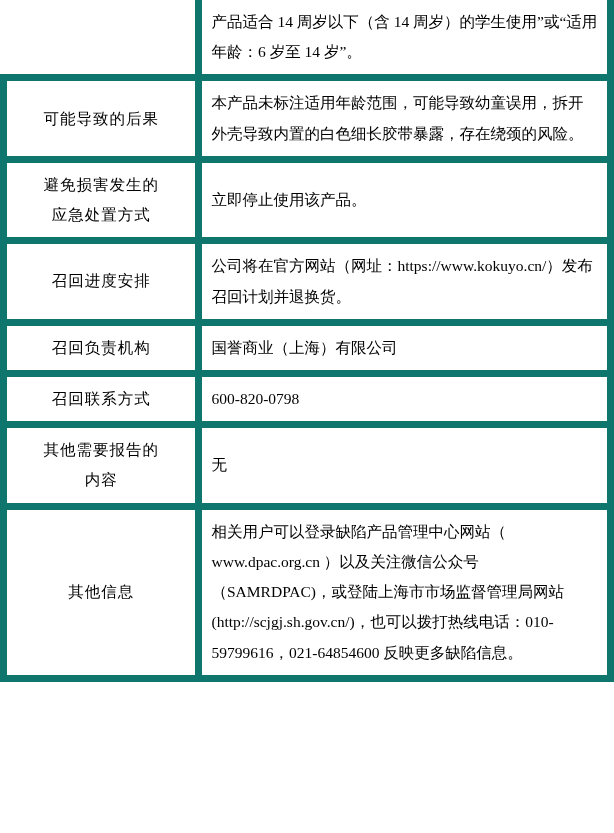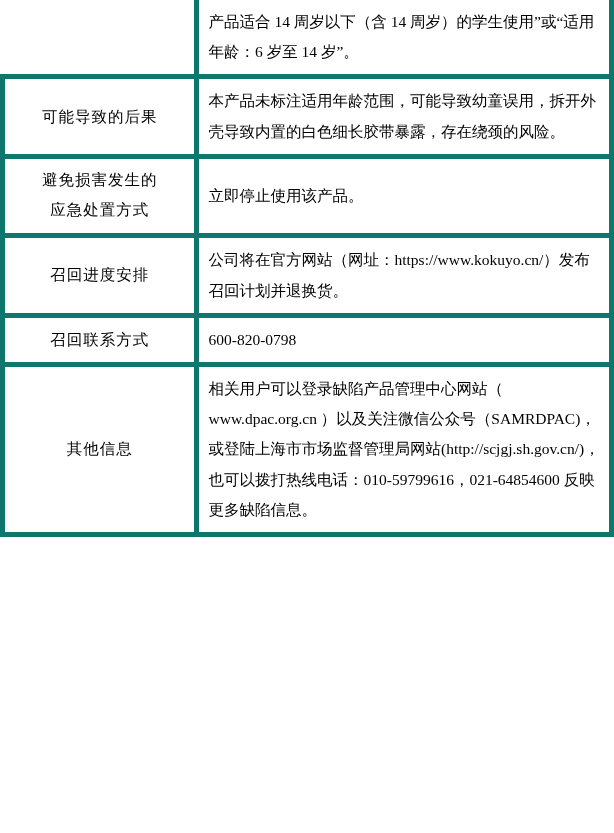--- a/index.html
+++ b/index.html
@@ -19,21 +19,21 @@
     height: 833px;
     position: relative;
     box-sizing: border-box;
   }
   table.recall-table {
     border-collapse: collapse;
     width: 614px;
     table-layout: fixed;
   }
   table.recall-table td {
-    border: 5px solid #0f766e;
+    border: 7px solid #0f766e;
     vertical-align: middle;
     font-size: 15.5px;
     line-height: 1.95;
     padding: 7px 9px 7px 10px;
     word-break: break-word;
   }
   td.label {
     width: 172px;
     text-align: center;
     letter-spacing: 1px;
@@ -45,21 +45,20 @@
   tr.first-row td.label {
     border-top: none;
     border-left: none;
     border-bottom: none;
   }
   tr.first-row td.value {
     border-top: none;
   }
   .label-lines {
     display: block;
-    font-family: Liberation Mono, monospace;
   }
   .label-lines span {
     display: block;
   }
 </style>
 </head>
 <body>
 
 <div class="doc">
   <table class="recall-table">
@@ -94,24 +93,43 @@
       <tr>
         <td class="label">
           <span>召回进度安排</span>
         </td>
         <td class="value">
           <span>公司将在官方网站（网址：https://www.kokuyo.cn/）发布召回计划并退换货。</span>
         </td>
       </tr>
       <tr>
         <td class="label">
+          <span>召回负责机构</span>
+        </td>
+        <td class="value">
+          <span>国誉商业（上海）有限公司</span>
+        </td>
+      </tr>
+      <tr>
+        <td class="label">
           <span>召回联系方式</span>
         </td>
         <td class="value">
           <span>600-820-0798</span>
+        </td>
+      </tr>
+      <tr>
+        <td class="label">
+          <span class="label-lines">
+            <span>其他需要报告的</span>
+            <span>内容</span>
+          </span>
+        </td>
+        <td class="value">
+          <span>无</span>
         </td>
       </tr>
       <tr>
         <td class="label">
           <span>其他信息</span>
         </td>
         <td class="value">
           <span>相关用户可以登录缺陷产品管理中心网站（ www.dpac.org.cn ）以及关注微信公众号（SAMRDPAC)，或登陆上海市市场监督管理局网站(http://scjgj.sh.gov.cn/)，也可以拨打热线电话：010-59799616，021-64854600 反映更多缺陷信息。</span>
         </td>
       </tr>

